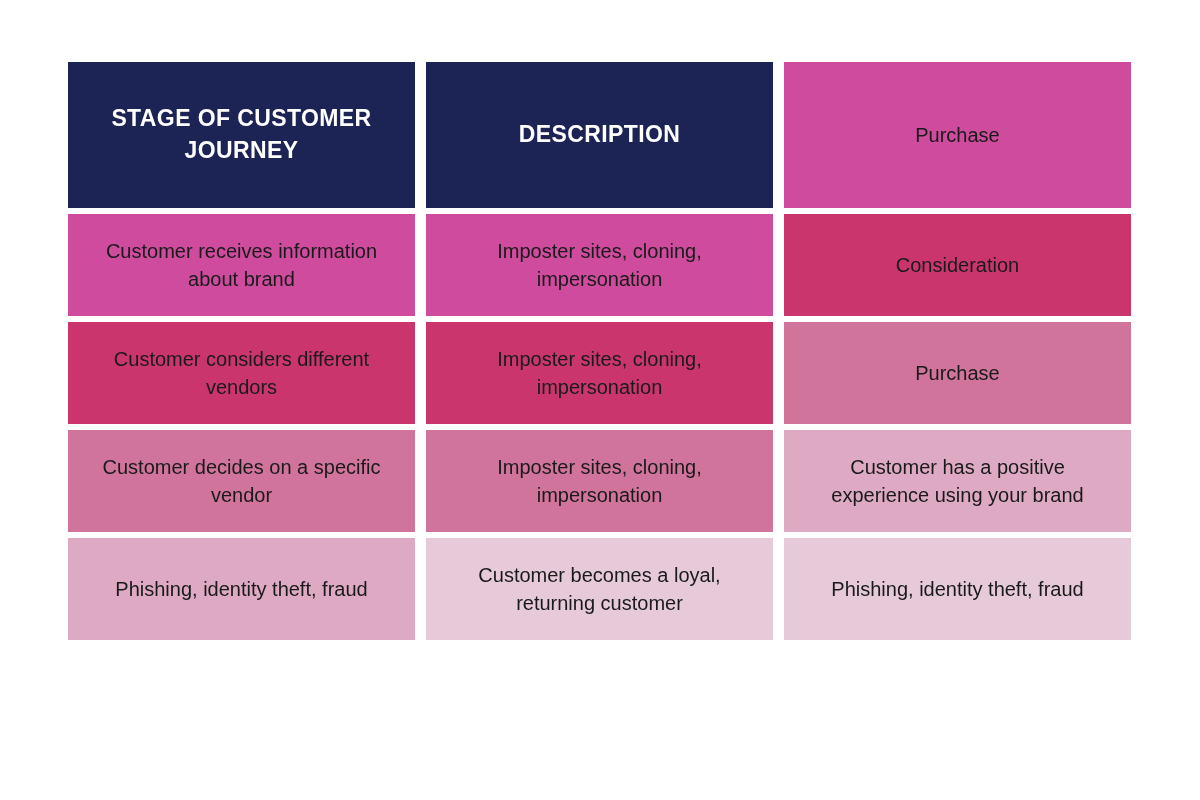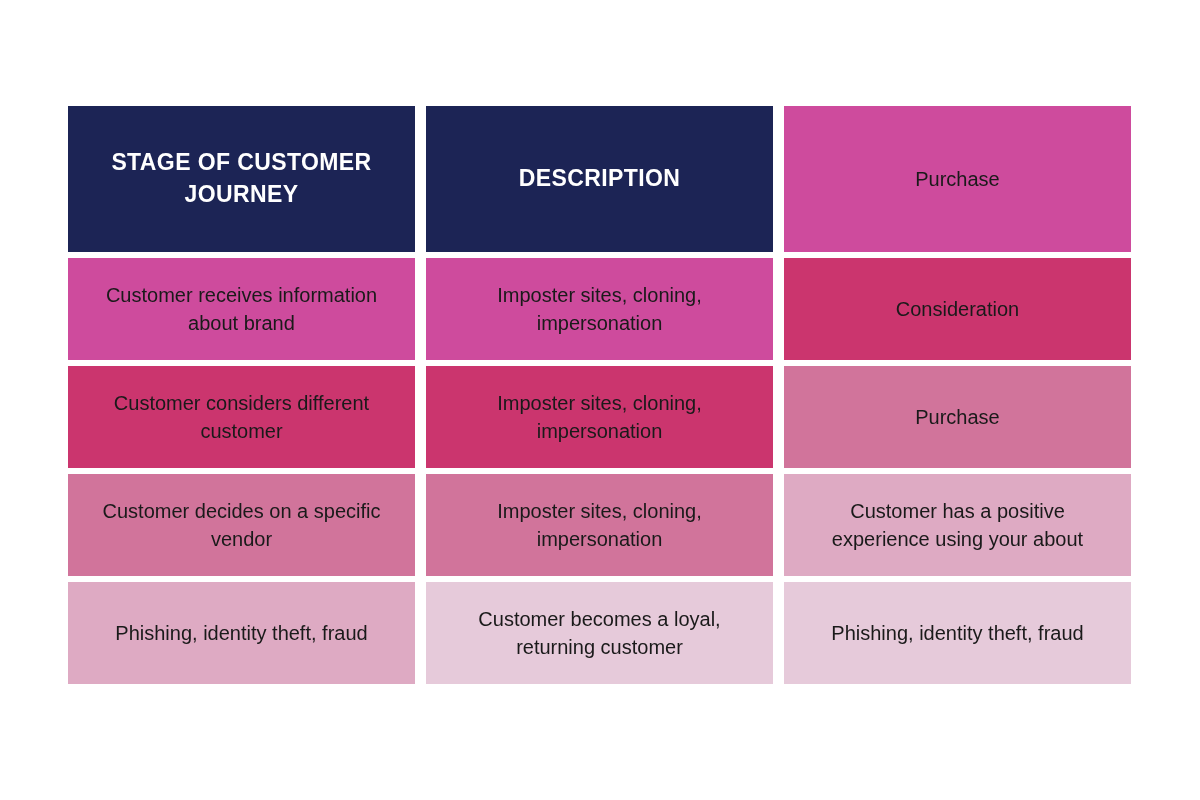--- a/index.html
+++ b/index.html
@@ -22,21 +22,20 @@
     height: 684px;
   }
 
   .table-grid {
     display: grid;
     grid-template-columns: 347px 347px 347px;
     grid-template-rows: 146px 102px 102px 102px 102px 102px;
     column-gap: 11px;
     row-gap: 6px;
     width: 100%;
-    margin-top: 44px;
   }
 
   .cell {
     display: flex;
     align-items: center;
     justify-content: center;
     text-align: center;
     box-sizing: border-box;
     padding: 6px 22px;
   }
@@ -94,38 +93,38 @@
       <span class="cell-text">Customer receives information about brand</span>
     </div>
     <div class="cell body-cell tone-1">
       <span class="cell-text">Imposter sites, cloning, impersonation</span>
     </div>
 
     <div class="cell body-cell tone-2">
       <span class="cell-text">Consideration</span>
     </div>
     <div class="cell body-cell tone-2">
-      <span class="cell-text">Customer considers different customer</span>
+      <span class="cell-text">Customer considers different vendors</span>
     </div>
     <div class="cell body-cell tone-2">
       <span class="cell-text">Imposter sites, cloning, impersonation</span>
     </div>
 
     <div class="cell body-cell tone-3">
       <span class="cell-text">Purchase</span>
     </div>
     <div class="cell body-cell tone-3">
       <span class="cell-text">Customer decides on a specific vendor</span>
     </div>
     <div class="cell body-cell tone-3">
       <span class="cell-text">Imposter sites, cloning, impersonation</span>
     </div>
 
     <div class="cell body-cell tone-4">
-      <span class="cell-text">Customer has a positive experience using your about</span>
+      <span class="cell-text">Customer has a positive experience using your brand</span>
     </div>
     <div class="cell body-cell tone-4">
       <span class="cell-text">Phishing, identity theft, fraud</span>
     </div>
 
     <div class="cell body-cell tone-5">
       <span class="cell-text">Customer becomes a loyal, returning customer</span>
     </div>
     <div class="cell body-cell tone-5">
       <span class="cell-text">Phishing, identity theft, fraud</span>

